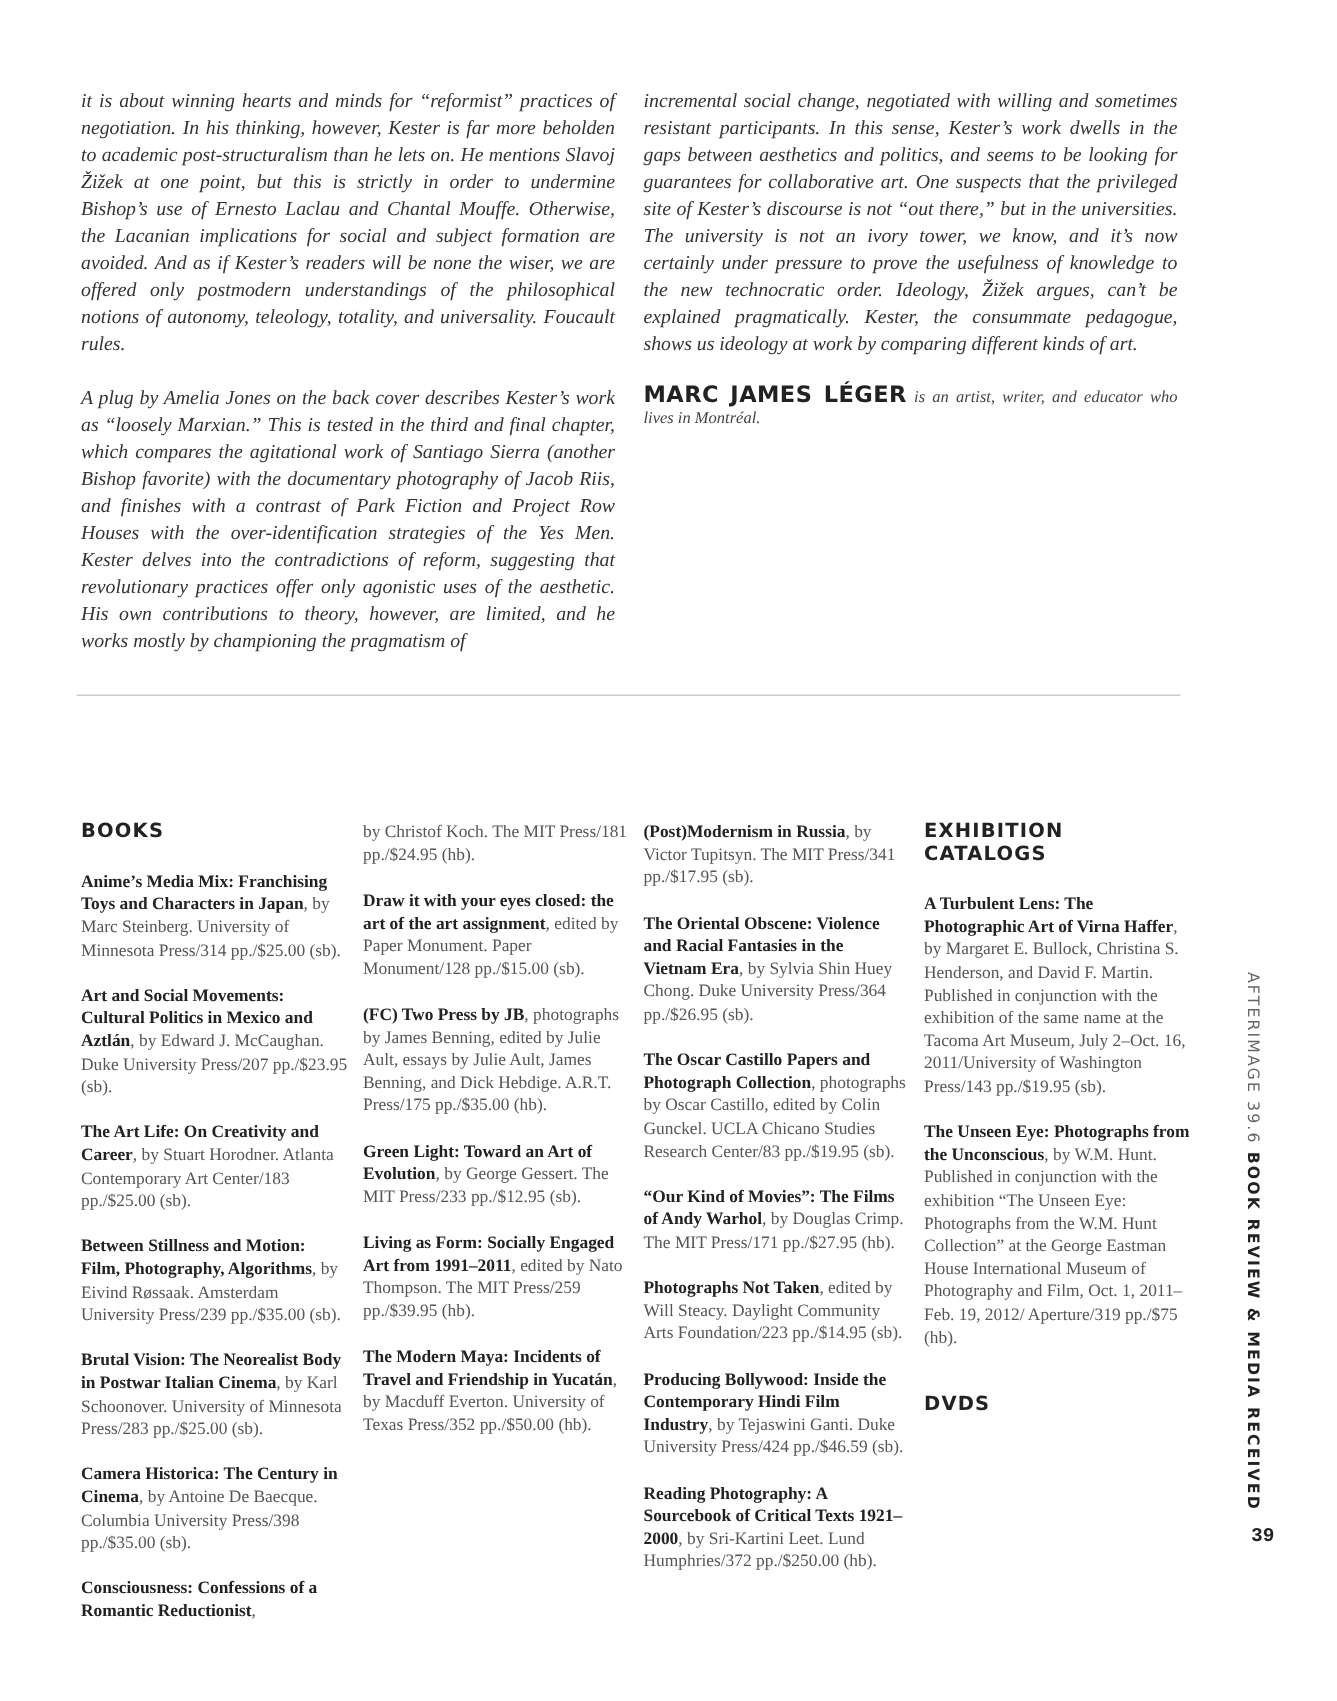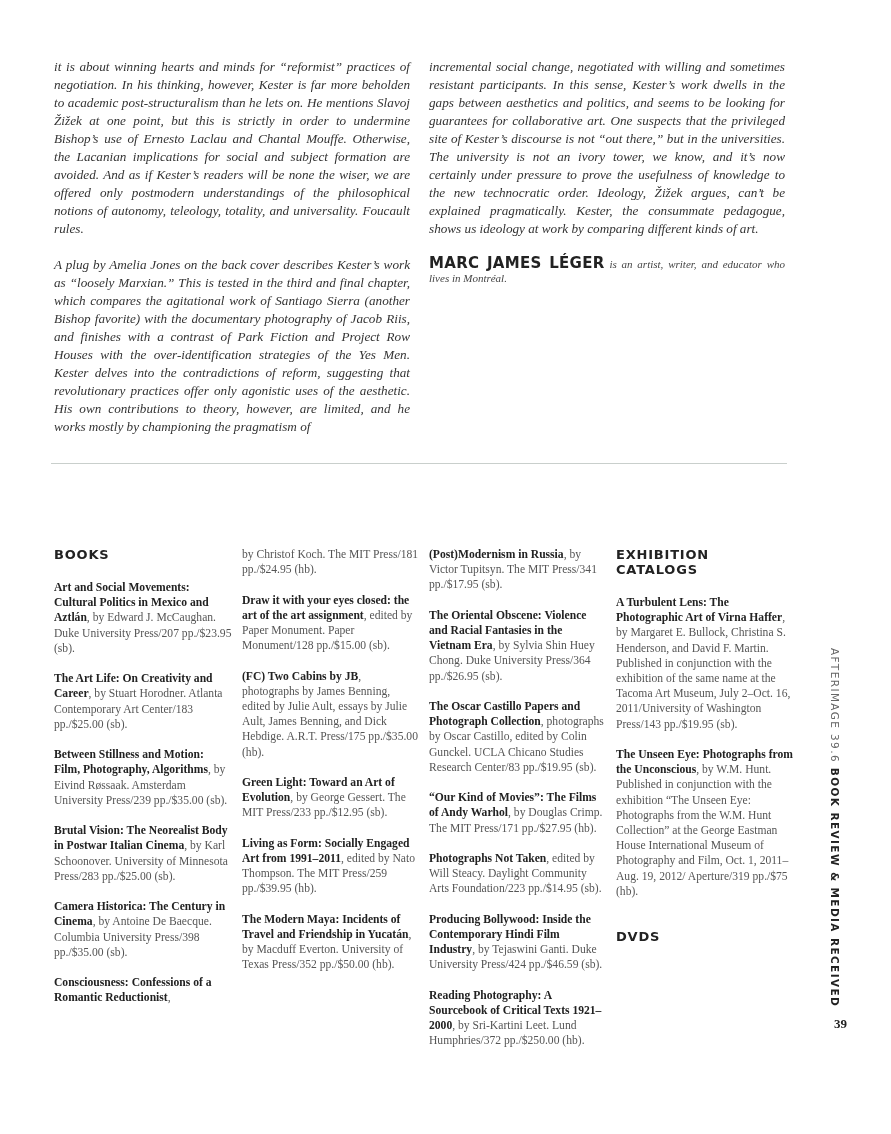--- a/index.html
+++ b/index.html
@@ -23,21 +23,21 @@
   .section-head { font-family:"DejaVu Sans", sans-serif; font-weight:bold; font-size:13px;
                   letter-spacing:0.8px; color:#222; line-height:15px; margin:0 0 18px 0; }
   .entry { margin:0 0 15.2px 0; }
   .entry b { color:#222; font-weight:bold; }
   .dvd-head { margin-top:30px; }
   .running-head { position:absolute; left:829px; top:648px; transform-origin:left top;
                   transform:rotate(90deg) translateY(-100%); white-space:nowrap;
                   font-family:"DejaVu Sans", sans-serif; font-size:10.5px; letter-spacing:1.4px; }
   .running-head .mag { color:#666; font-weight:normal; }
   .running-head .sec { color:#222; font-weight:bold; }
-  .page-num { position:absolute; left:834px; top:1016px; font-family:Liberation Serif, serif;
+  .page-num { position:absolute; left:834px; top:1016px; font-family:Liberation Mono, monospace;
               font-weight:bold; font-size:13px; color:#222; }
 </style>
 </head>
 <body>
 
 <div id="col1" class="col-top">
   <p>it is about winning hearts and minds for “reformist” practices of negotiation. In his thinking, however, Kester is far more beholden to academic post-structuralism than he lets on. He mentions Slavoj Žižek at one point, but this is strictly in order to undermine Bishop’s use of Ernesto Laclau and Chantal Mouffe. Otherwise, the Lacanian implications for social and subject formation are avoided. And as if Kester’s readers will be none the wiser, we are offered only postmodern understandings of the philosophical notions of autonomy, teleology, totality, and universality. Foucault rules.</p>
   <p>A plug by Amelia Jones on the back cover describes Kester’s work as “loosely Marxian.” This is tested in the third and final chapter, which compares the agitational work of Santiago Sierra (another Bishop favorite) with the documentary photography of Jacob Riis, and finishes with a contrast of Park Fiction and Project Row Houses with the over-identification strategies of the Yes Men. Kester delves into the contradictions of reform, suggesting that revolutionary practices offer only agonistic uses of the aesthetic. His own contributions to theory, however, are limited, and he works mostly by championing the pragmatism of</p>
 </div>
 
@@ -46,54 +46,55 @@
   <div class="bio">
     <span class="name">MARC JAMES LÉGER</span><span class="rest"> is an artist, writer, and educator who lives in Montréal.</span>
   </div>
 </div>
 
 <div class="divider"></div>
 
 <div id="lc1" class="list-col">
   <div class="section-head">BOOKS</div>
   <div class="entries">
+      <div class="entry"><b>Anime’s Media Mix: Franchising Toys and Characters in Japan</b><span>, by Marc Steinberg. University of Minnesota Press/314 pp./$25.00 (sb).</span></div>
       <div class="entry"><b>Art and Social Movements: Cultural Politics in Mexico and Aztlán</b><span>, by Edward J. McCaughan. Duke University Press/207 pp./$23.95 (sb).</span></div>
       <div class="entry"><b>The Art Life: On Creativity and Career</b><span>, by Stuart Horodner. Atlanta Contemporary Art Center/183 pp./$25.00 (sb).</span></div>
       <div class="entry"><b>Between Stillness and Motion: Film, Photography, Algorithms</b><span>, by Eivind Røssaak. Amsterdam University Press/239 pp./$35.00 (sb).</span></div>
       <div class="entry"><b>Brutal Vision: The Neorealist Body in Postwar Italian Cinema</b><span>, by Karl Schoonover. University of Minnesota Press/283 pp./$25.00 (sb).</span></div>
       <div class="entry"><b>Camera Historica: The Century in Cinema</b><span>, by Antoine De Baecque. Columbia University Press/398 pp./$35.00 (sb).</span></div>
       <div class="entry"><b>Consciousness: Confessions of a Romantic Reductionist</b><span>,</span></div>
     </div>
 </div>
 <div id="lc2" class="list-col">
   <div class="entries">
       <div class="entry"><span>by Christof Koch. The MIT Press/181 pp./$24.95 (hb).</span></div>
       <div class="entry"><b>Draw it with your eyes closed: the art of the art assignment</b><span>, edited by Paper Monument. Paper Monument/128 pp./$15.00 (sb).</span></div>
-      <div class="entry"><b>(FC) Two Cabins by JB</b><span>, photographs by James Benning, edited by Julie Ault, essays by Julie Ault, James Benning, and Dick Hebdige. A.R.T. Press/175 pp./$35.00 (hb).</span></div>
+      <div class="entry"><b>(FC) Two Press by JB</b><span>, photographs by James Benning, edited by Julie Ault, essays by Julie Ault, James Benning, and Dick Hebdige. A.R.T. Press/175 pp./$35.00 (hb).</span></div>
       <div class="entry"><b>Green Light: Toward an Art of Evolution</b><span>, by George Gessert. The MIT Press/233 pp./$12.95 (sb).</span></div>
       <div class="entry"><b>Living as Form: Socially Engaged Art from 1991–2011</b><span>, edited by Nato Thompson. The MIT Press/259 pp./$39.95 (hb).</span></div>
       <div class="entry"><b>The Modern Maya: Incidents of Travel and Friendship in Yucatán</b><span>, by Macduff Everton. University of Texas Press/352 pp./$50.00 (hb).</span></div>
     </div>
 </div>
 <div id="lc3" class="list-col">
   <div class="entries">
       <div class="entry"><b>(Post)Modernism in Russia</b><span>, by Victor Tupitsyn. The MIT Press/341 pp./$17.95 (sb).</span></div>
       <div class="entry"><b>The Oriental Obscene: Violence and Racial Fantasies in the Vietnam Era</b><span>, by Sylvia Shin Huey Chong. Duke University Press/364 pp./$26.95 (sb).</span></div>
       <div class="entry"><b>The Oscar Castillo Papers and Photograph Collection</b><span>, photographs by Oscar Castillo, edited by Colin Gunckel. UCLA Chicano Studies Research Center/83 pp./$19.95 (sb).</span></div>
       <div class="entry"><b>“Our Kind of Movies”: The Films of Andy Warhol</b><span>, by Douglas Crimp. The MIT Press/171 pp./$27.95 (hb).</span></div>
       <div class="entry"><b>Photographs Not Taken</b><span>, edited by Will Steacy. Daylight Community Arts Foundation/223 pp./$14.95 (sb).</span></div>
       <div class="entry"><b>Producing Bollywood: Inside the Contemporary Hindi Film Industry</b><span>, by Tejaswini Ganti. Duke University Press/424 pp./$46.59 (sb).</span></div>
       <div class="entry"><b>Reading Photography: A Sourcebook of Critical Texts 1921–2000</b><span>, by Sri-Kartini Leet. Lund Humphries/372 pp./$250.00 (hb).</span></div>
     </div>
 </div>
 <div id="lc4" class="list-col">
   <div class="section-head">EXHIBITION CATALOGS</div>
   <div class="entries">
       <div class="entry"><b>A Turbulent Lens: The Photographic Art of Virna Haffer</b><span>, by Margaret E. Bullock, Christina S. Henderson, and David F. Martin. Published in conjunction with the exhibition of the same name at the Tacoma Art Museum, July 2–Oct. 16, 2011/University of Washington Press/143 pp./$19.95 (sb).</span></div>
-      <div class="entry"><b>The Unseen Eye: Photographs from the Unconscious</b><span>, by W.M. Hunt. Published in conjunction with the exhibition “The Unseen Eye: Photographs from the W.M. Hunt Collection” at the George Eastman House International Museum of Photography and Film, Oct. 1, 2011–Aug. 19, 2012/ Aperture/319 pp./$75 (hb).</span></div>
+      <div class="entry"><b>The Unseen Eye: Photographs from the Unconscious</b><span>, by W.M. Hunt. Published in conjunction with the exhibition “The Unseen Eye: Photographs from the W.M. Hunt Collection” at the George Eastman House International Museum of Photography and Film, Oct. 1, 2011–Feb. 19, 2012/ Aperture/319 pp./$75 (hb).</span></div>
     </div>
   <div class="section-head dvd-head">DVDS</div>
 </div>
 
 <div class="running-head">
   <span class="mag">AFTERIMAGE 39.6 </span><span class="sec">BOOK REVIEW &amp; MEDIA RECEIVED</span>
 </div>
 <div class="page-num">39</div>
 
 </body></html>

